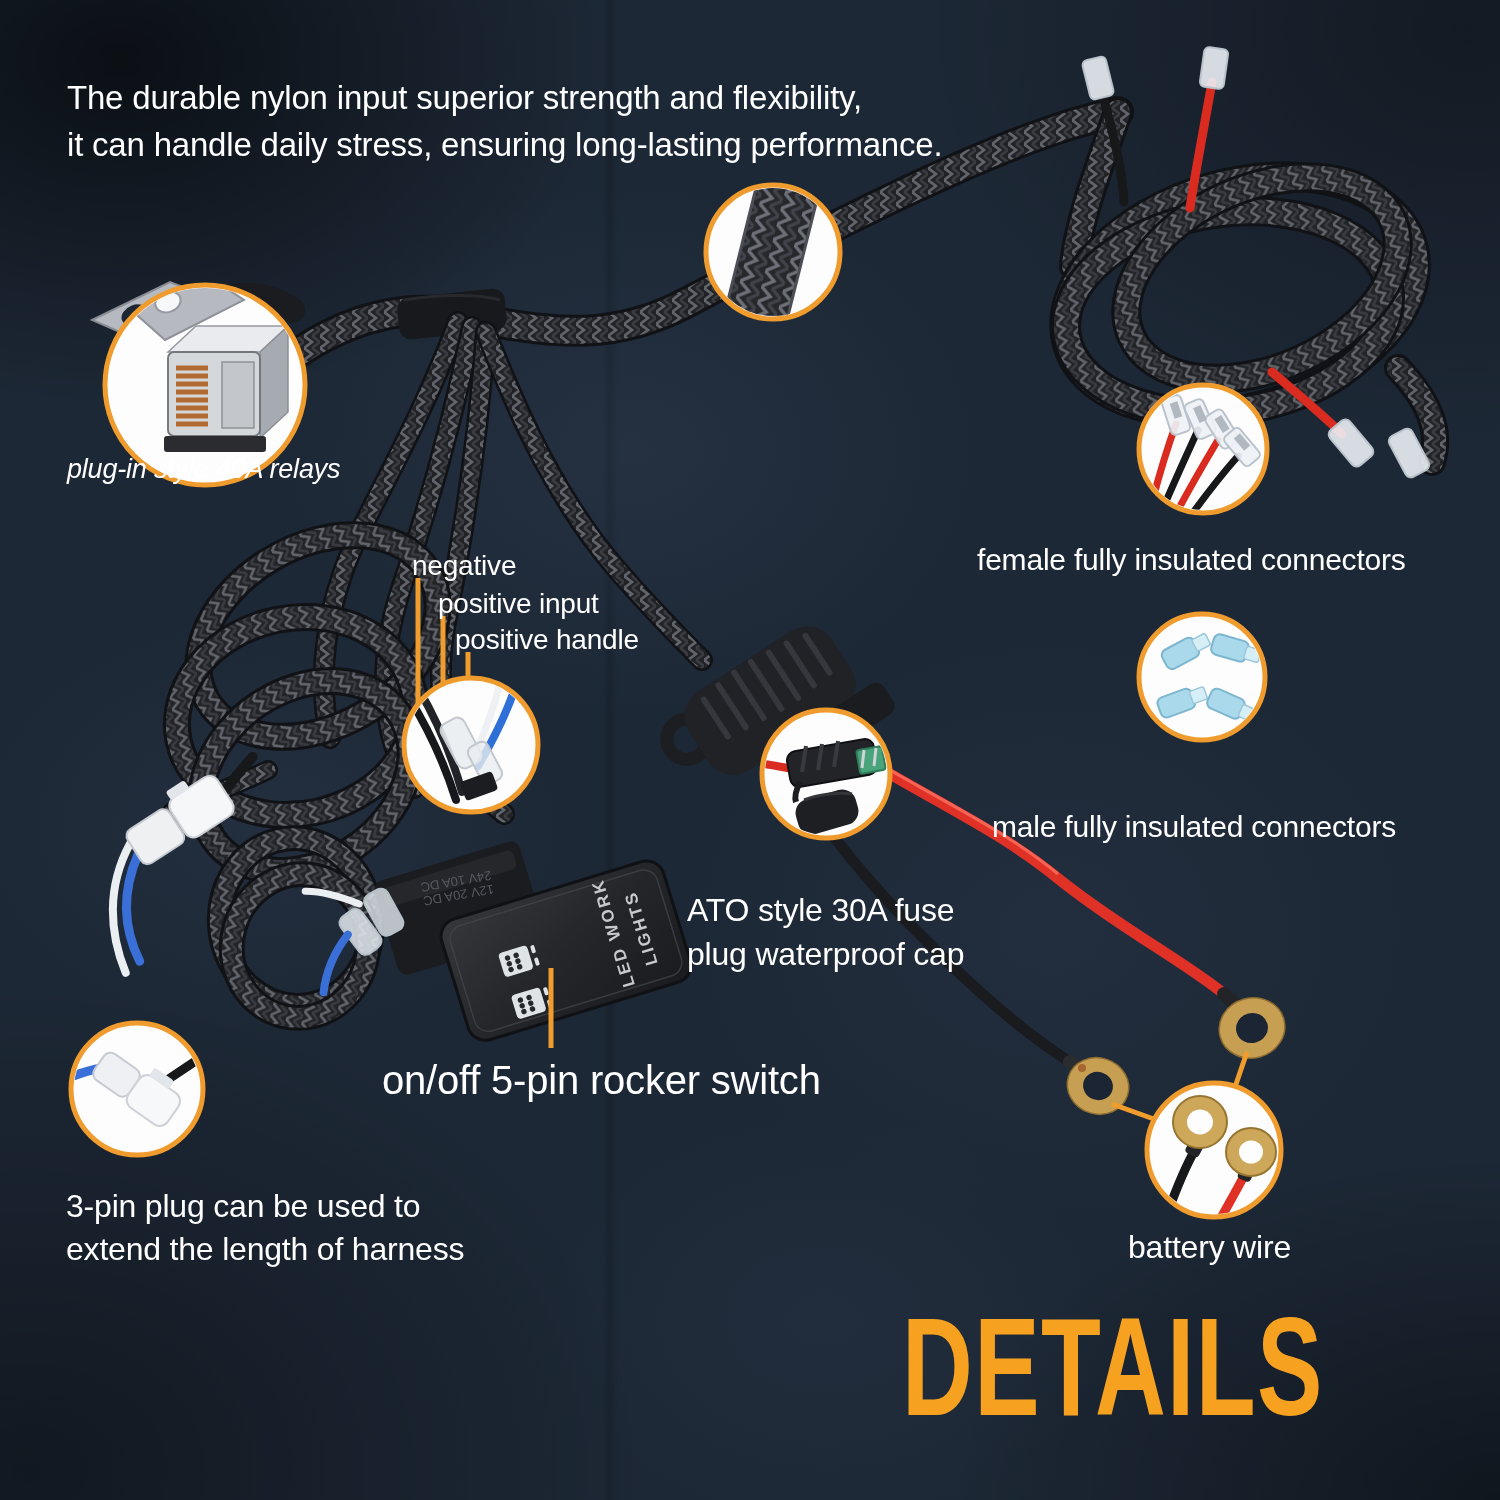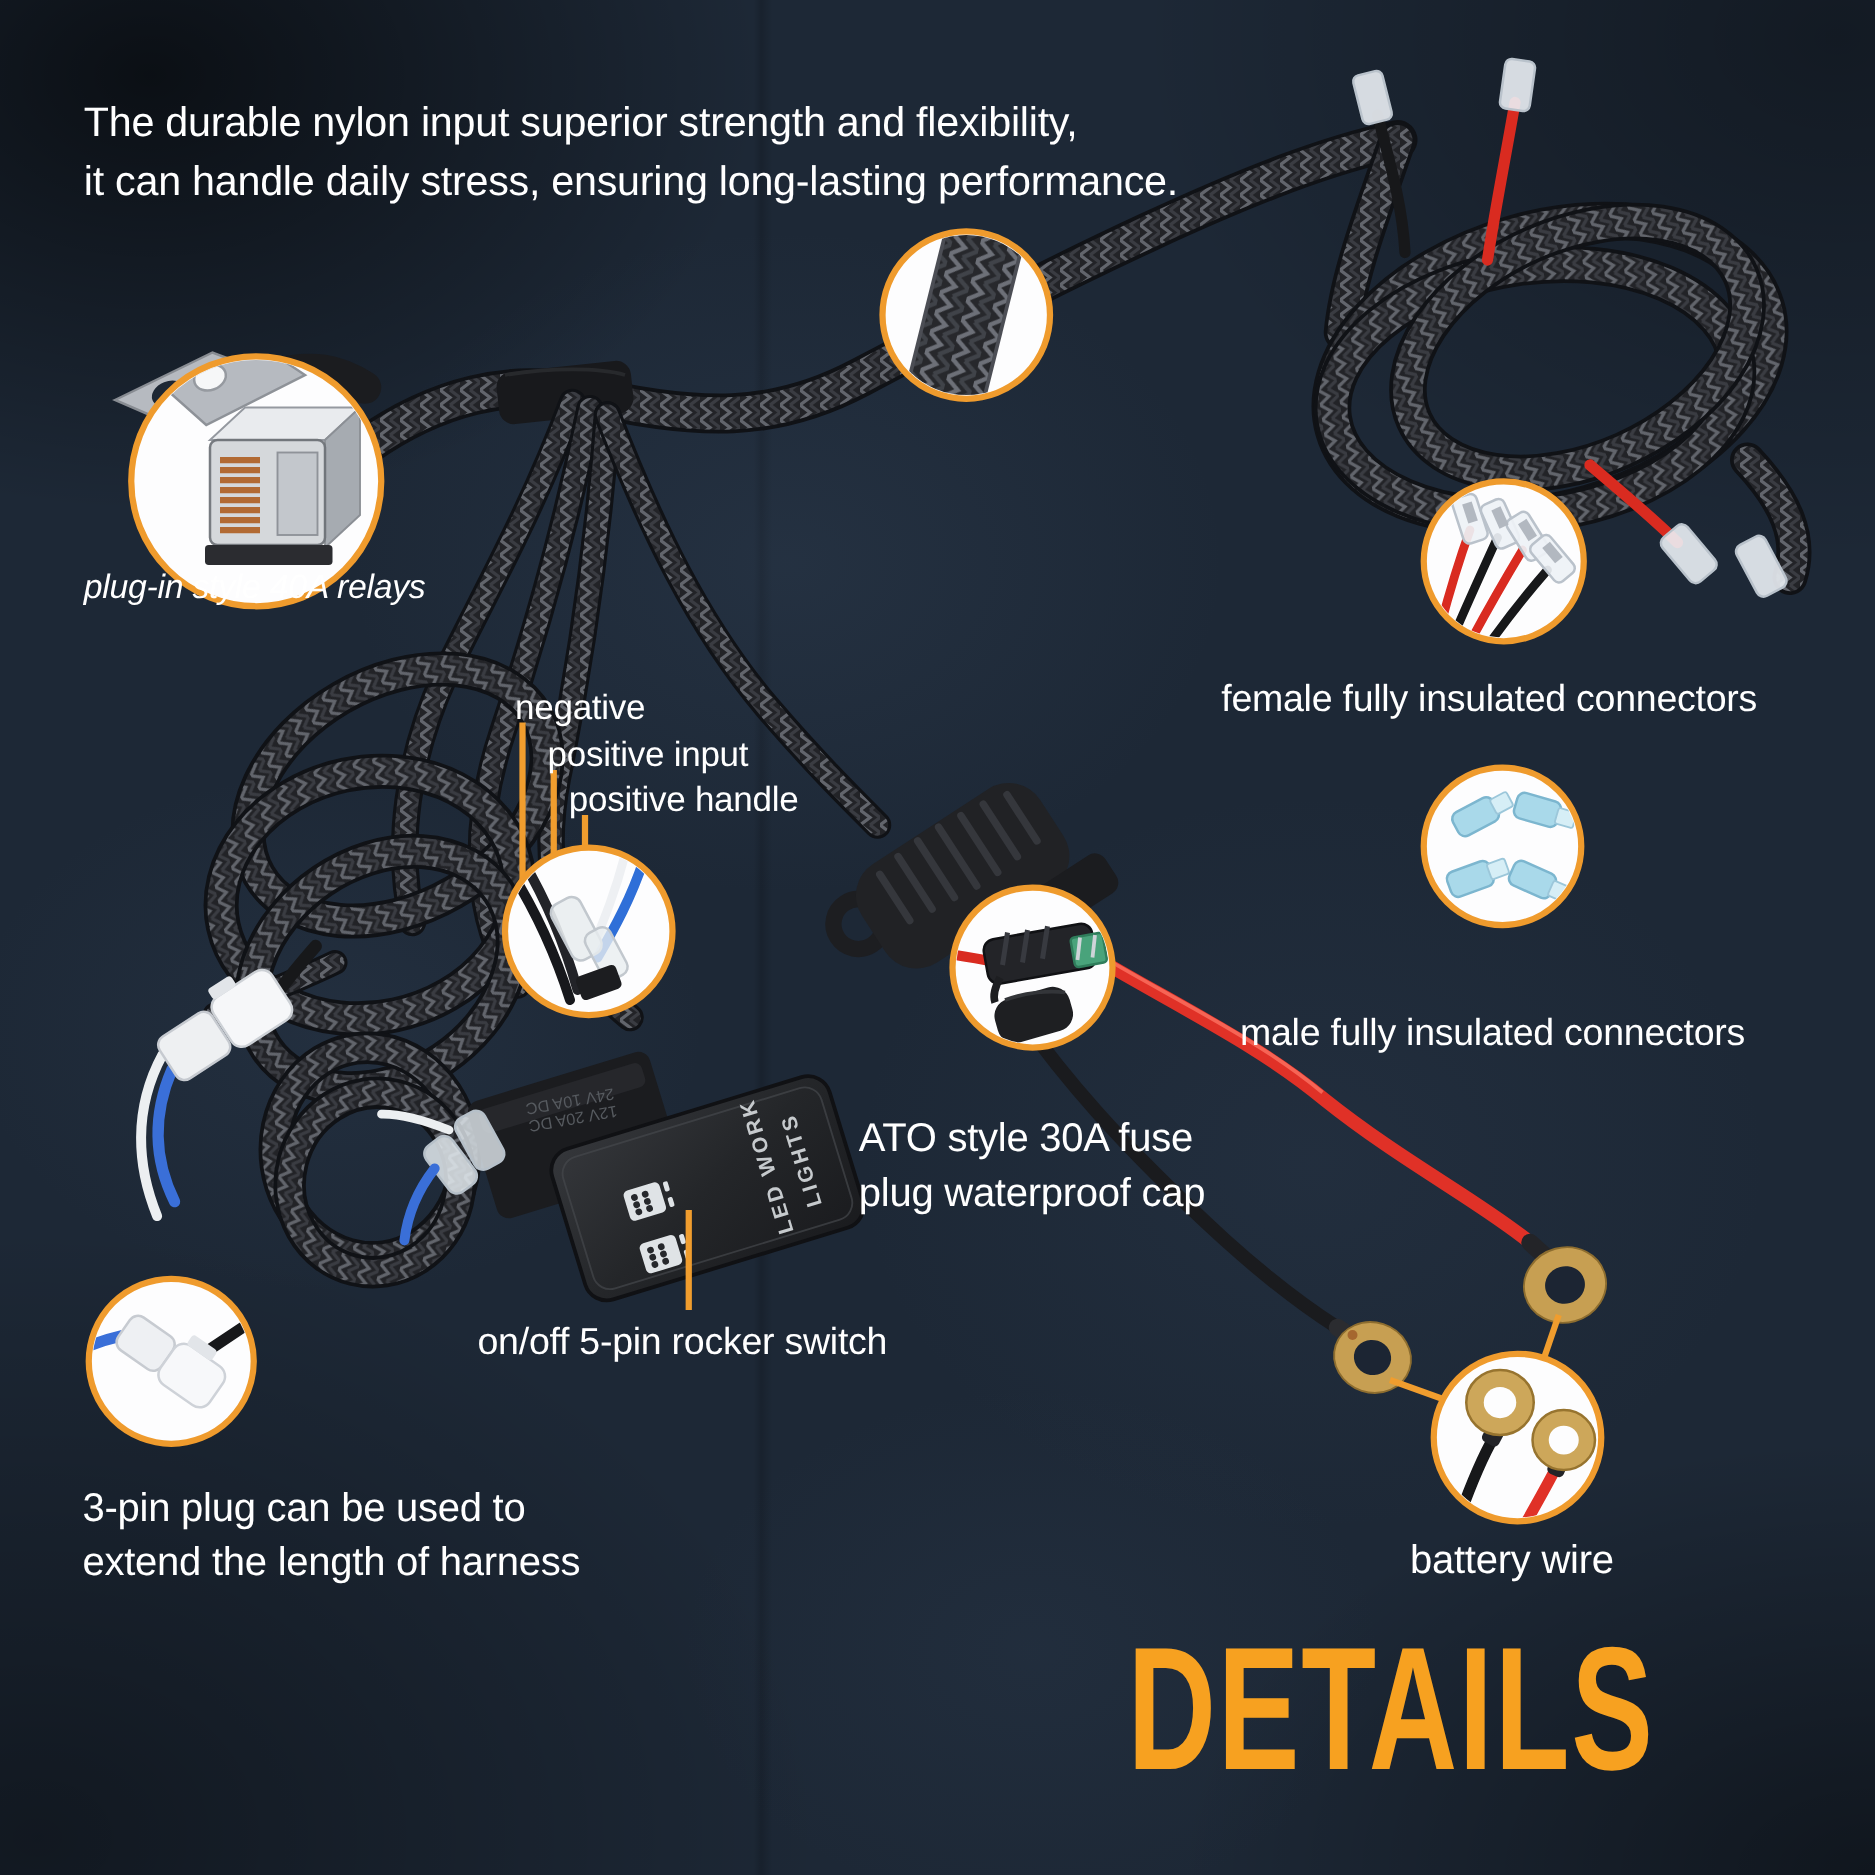--- a/index.html
+++ b/index.html
@@ -21,21 +21,21 @@
   svg#art{position:absolute;left:0;top:0;}
   .lbl{position:absolute;color:#fff;letter-spacing:-.2px;line-height:1.28;white-space:nowrap;}
   .intro{left:67px;top:74px;font-size:33px;line-height:47px;}
   .relays{left:67px;top:452px;font-size:27px;font-style:italic;}
   .neg{left:412px;top:548px;font-size:28px;}
   .posin{left:438px;top:586px;font-size:28px;}
   .posout{left:455px;top:622px;font-size:28px;}
   .female{left:977px;top:541px;font-size:30px;}
   .male{left:992px;top:808px;font-size:30px;}
   .fuse{left:687px;top:868px;font-size:32px;line-height:44px;margin-top:20px;}
-  .switchlbl{left:382px;top:1055px;font-size:30px;}
+  .switchlbl{left:382px;top:1055px;font-size:40px;}
   .plug{left:66px;top:1185px;font-size:32px;line-height:43px;}
   .battery{left:1128px;top:1227px;font-size:32px;}
   .details{
     position:absolute;left:902px;top:1297px;color:#f7a120;
     font-size:140px;font-weight:bold;letter-spacing:2px;line-height:1;
     transform:scaleX(.70);transform-origin:left top;white-space:nowrap;
   }
   .co{fill:none;stroke:#101216;stroke-linecap:round;}
   .cb{fill:none;stroke:url(#braid);stroke-linecap:round;}
   .ptr{stroke:#f09d2e;stroke-width:5;stroke-linecap:butt;}

